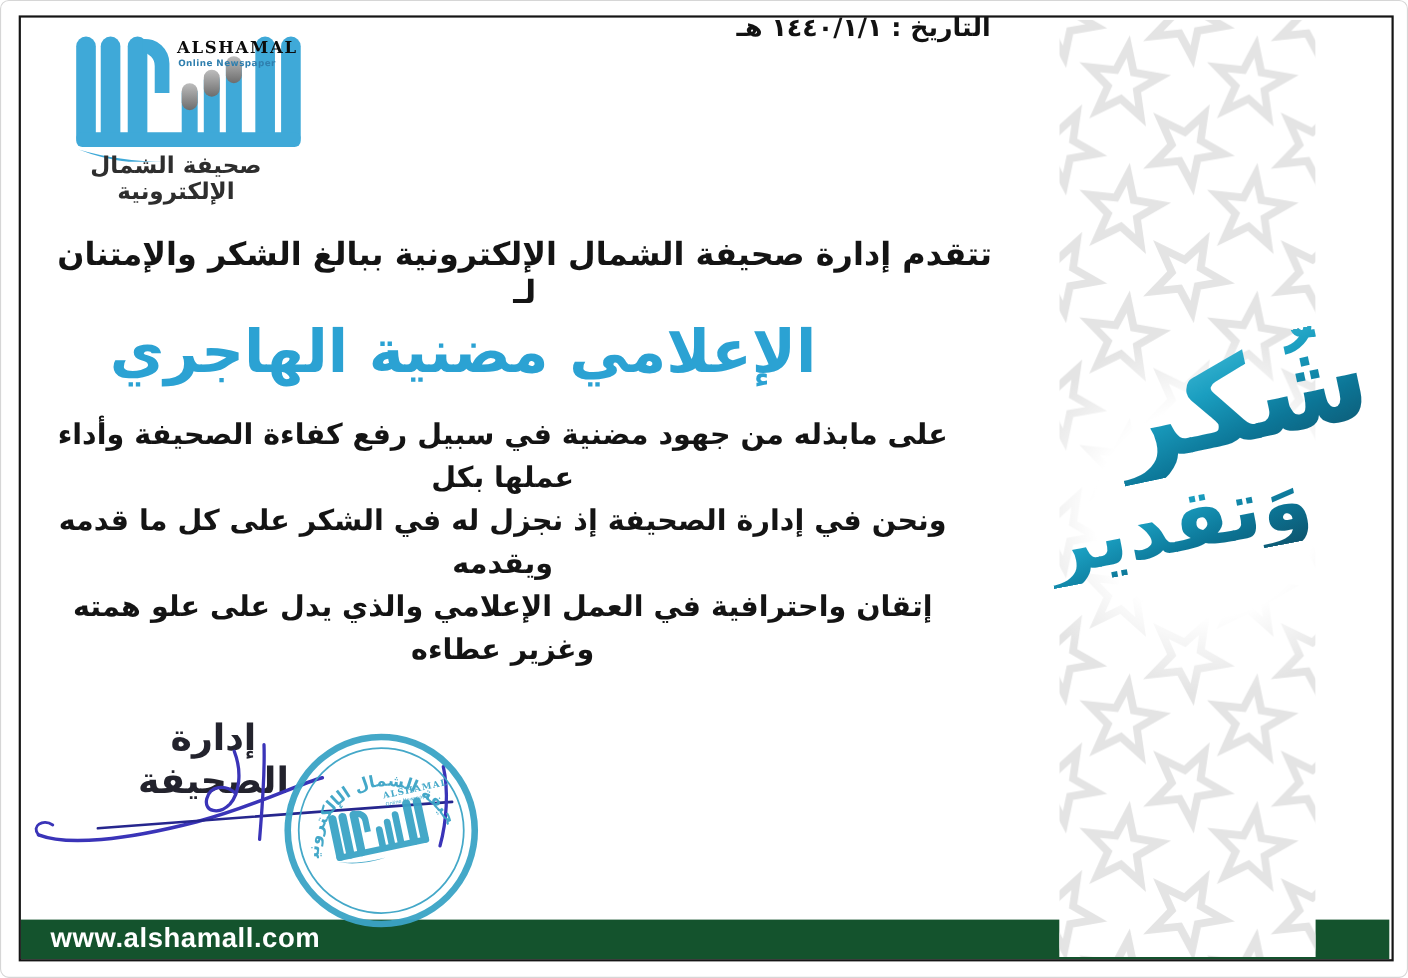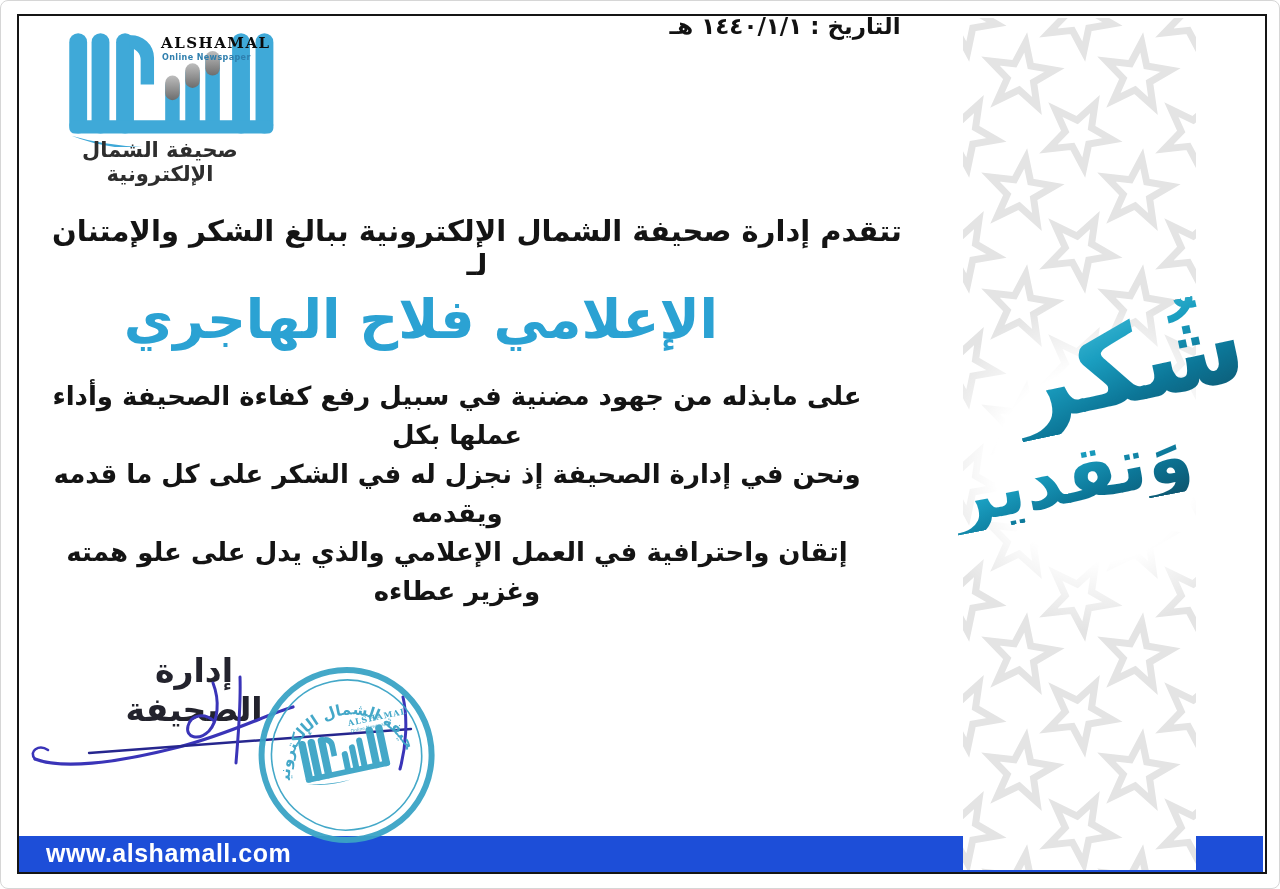--- a/index.html
+++ b/index.html
@@ -51,21 +51,21 @@
     font-size:54px; font-weight:bold; line-height:1.35; z-index:2; color:#2ba2d3; }
   .bodytxt{ position:absolute; left:28px; top:376px; width:856px; direction:rtl; text-align:center;
     font-size:26px; font-weight:bold; color:#141414; line-height:39px; z-index:2; }
   
   .mgmt{ position:absolute; left:88px; top:650px; width:210px; direction:rtl; text-align:center;
     font-size:33px; font-weight:bold; color:#23232d; z-index:4; }
   .sig{ position:absolute; left:26px; top:666px; z-index:4; }
   .stampwrap{ position:absolute; left:254px; top:662px; z-index:5; transform:rotate(-12deg); opacity:.95; }
   
   .footer-bar{ position:absolute; left:18px; top:835px; width:1244px; height:36px;
-    background:#1d4ed8; z-index:1; }
+    background:#14532d; z-index:1; }
   .footer-bar .url{ position:absolute; left:27px; top:3px; color:#ffffff; font-weight:bold;
     font-size:25px; letter-spacing:.5px; font-family:"Liberation Sans", sans-serif; }
   .hidden-defs{ position:absolute; width:0; height:0; overflow:hidden; }
 </style>
 </head>
 <body>
 
 <div class="page">
 
   <svg class="hidden-defs" aria-hidden="true">
@@ -118,21 +118,21 @@
     <rect x="106" y="29" width="13" height="22" rx="6.5" fill="url(#grayGrad)"></rect>
     <rect x="124" y="18" width="13" height="22" rx="6.5" fill="url(#grayGrad)"></rect>
   </svg>
   <div class="logo-en">ALSHAMAL</div>
   <div class="logo-en-sub">Online Newspaper</div>
   <div class="logo-tagline">صحيفة الشمال الإلكترونية</div>
 
   <div class="date">التاريخ : ١٤٤٠/١/١ هـ</div>
 
   <div class="intro">تتقدم إدارة صحيفة الشمال الإلكترونية ببالغ الشكر والإمتنان لـ</div>
-  <div class="name">الإعلامي فلاح الهاجري</div>
+  <div class="name">الإعلامي مضنية الهاجري</div>
   <div class="bodytxt">
     <div>على مابذله من جهود مضنية في سبيل رفع كفاءة الصحيفة وأداء عملها بكل</div>
     <div>ونحن في إدارة الصحيفة إذ نجزل له في الشكر على كل ما قدمه ويقدمه</div>
     <div>إتقان واحترافية في العمل الإعلامي والذي يدل على علو همته وغزير عطاءه</div>
   </div>
 
   <div class="mgmt">إدارة الصحيفة</div>
   <svg class="sig" width="410" height="122" viewBox="0 0 410 122">
     <g fill="none" stroke-linecap="round">
       <path d="M8,92 c-7,-8 4,-15 13,-9" stroke="#3a34b8" stroke-width="2.6"></path>

